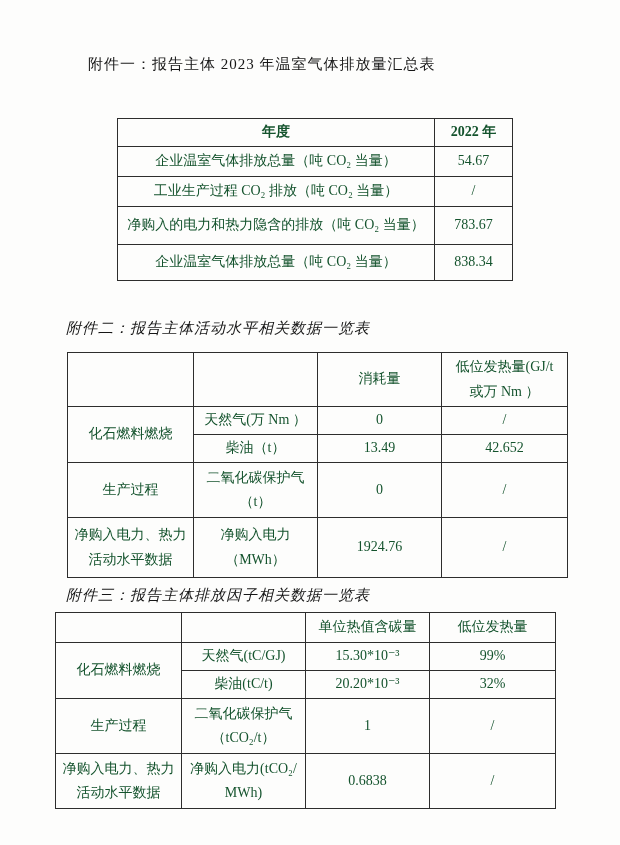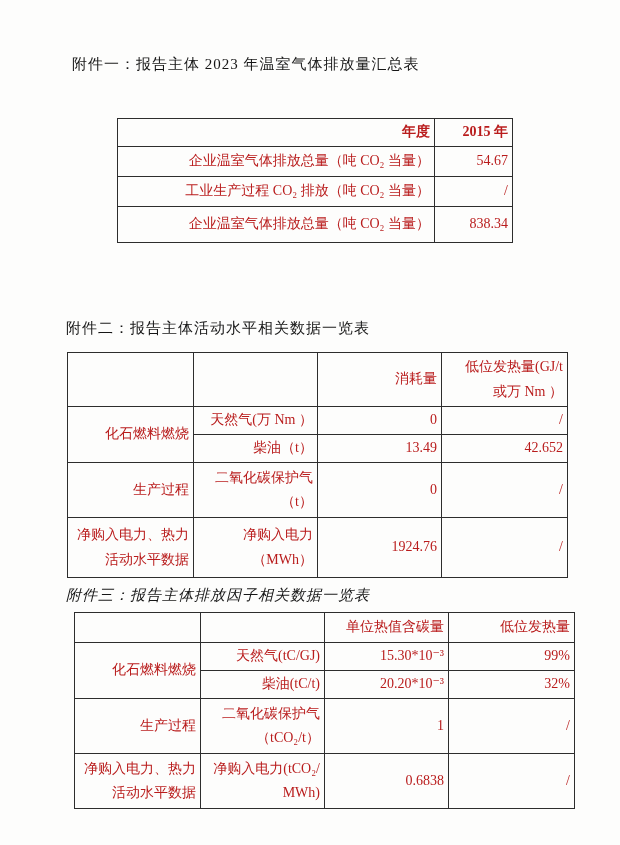--- a/index.html
+++ b/index.html
@@ -11,66 +11,70 @@
   }
   .page { position:relative; width:620px; height:845px; overflow:hidden; }
 
   .doc-title {
     position:absolute;
     font-size:15px;
     letter-spacing:1px;
     white-space:nowrap;
     color:#161616;
   }
-  .t1 { left:52px; top:55px;padding-left:20px; }
-  .t2 { left:66px; top:319px; }
+  .t1 { left:68px; top:55px;padding-left:20px; }
+  .t2 { left:66px; top:319px;font-style:italic; }
   .t3 { left:66px; top:586px;font-style:italic; }
 
   table { position:absolute; border-collapse:collapse; table-layout:fixed; }
   td {
     border:1.6px solid #2d2d2d;
-    text-align:right;
+    text-align:center;
     vertical-align:middle;
     font-size:14px;
     padding:1px 4px;
     white-space:pre-line;
     line-height:1.75;
-    color:#b91c1c;
+    color:#14532d;
   }
 
   .tbl1 { left:117px; top:118px; width:395px; }
   .tbl1 .hdr td { font-weight:bold; }
 
   .tbl2 { left:67px; top:352px; width:500px; }
-  .tbl3 { left:74px; top:612px; width:500px; }
+  .tbl3 { left:55px; top:612px; width:500px; }
 </style>
 </head>
 <body>
 
 <div class="page">
 
   <div class="doc-title t1">附件一：报告主体 2023 年温室气体排放量汇总表</div>
 
   <table class="tbl1">
     <colgroup>
         <col style="width:317px">
         <col style="width:78px">
       </colgroup>
     <tbody>
         <tr class="hdr" style="height:28px">
       <td>年度</td>
-      <td>2015 年</td>
+      <td>2022 年</td>
     </tr>
     <tr style="height:30px">
       <td>企业温室气体排放总量（吨 CO₂ 当量）</td>
       <td>54.67</td>
     </tr>
     <tr style="height:30px">
       <td>工业生产过程 CO₂ 排放（吨 CO₂ 当量）</td>
       <td>/</td>
+    </tr>
+    <tr style="height:38px">
+      <td>净购入的电力和热力隐含的排放（吨 CO₂ 当量）</td>
+      <td>783.67</td>
     </tr>
     <tr style="height:36px">
       <td>企业温室气体排放总量（吨 CO₂ 当量）</td>
       <td>838.34</td>
     </tr>
   </tbody>
     </table>
 
   <div class="doc-title t2">附件二：报告主体活动水平相关数据一览表</div>
 

